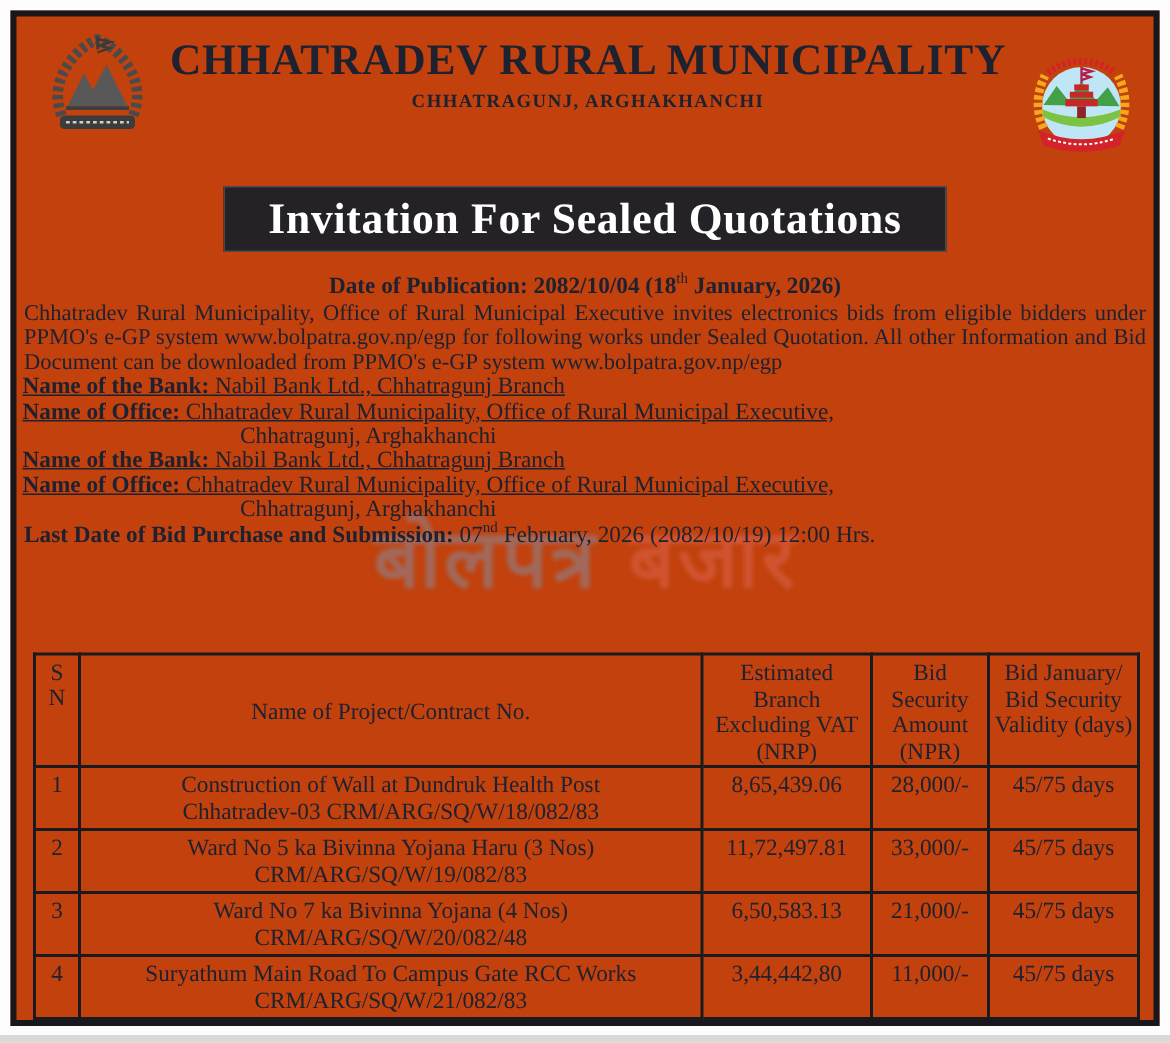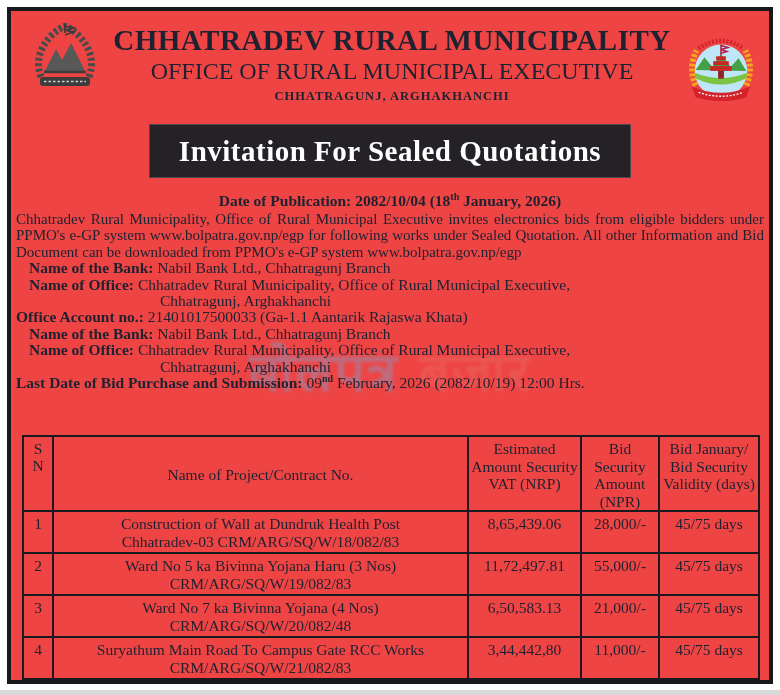--- a/index.html
+++ b/index.html
@@ -4,21 +4,21 @@
 <style>
   html,body { margin:0; padding:0; background:#fff; }
   .page {
     position:relative; width:780px; height:695px; overflow:hidden;
     background:#fdfdfd; color:#1d2130;
     font-family:"Liberation Serif","DejaVu Serif",serif;
   }
   .scan-strip { position:absolute; left:0; bottom:0; width:780px; height:5px; background:#d9d9d9; }
   .frame {
     position:absolute; left:7px; top:7px; width:766px; height:677px;
-    border:4px solid #18181c; box-sizing:border-box; background:#ef4444;
+    border:4px solid #18181c; box-sizing:border-box; background:#c2410c;
   }
   
   .watermark {
     position:absolute; left:238px; top:322px; z-index:0;
     font-size:54px; font-weight:bold; letter-spacing:2px;
     display:flex; gap:20px; filter:blur(1.5px); pointer-events:none;
     font-family:"DejaVu Sans",sans-serif;
   }
   .wm-blue { color:rgba(110,170,220,0.38); }
   .wm-red  { color:rgba(228,110,100,0.42); }
@@ -26,33 +26,33 @@
   
   .doc-header { display:flex; align-items:flex-start; height:99px; margin-top:10px; }
   .logo-left  { margin-left:18px; width:72px; flex:0 0 auto; }
   .logo-right { margin-right:10px; width:76px; flex:0 0 auto; margin-top:6px; }
   .header-text { flex:1 1 auto; text-align:center; padding-top:3px; }
   .muni-title   { font-size:29px; font-weight:bold; letter-spacing:0.5px; line-height:33px; }
   .office-title { font-size:24px; line-height:29px; }
   .address      { font-size:12.5px; font-weight:600; letter-spacing:1px; line-height:16px; margin-top:2px; }
   
   .banner {
-    width:482px; height:54px; margin:4px auto 0; background:#242127;
+    width:482px; height:44px; margin:4px auto 0; background:#242127;
     display:flex; align-items:center; justify-content:center;
     color:#fff; font-size:29px; font-weight:bold; letter-spacing:0.5px;
     box-shadow:0 0 0 1px #4a4a4a inset;
   }
   
   .pub-date { text-align:center; font-weight:bold; font-size:15.5px; margin-top:14px; line-height:17px; }
   .intro { margin:2px 5px 0 5px; font-size:15px; line-height:16.4px; text-align:justify; }
   .line { margin-left:5px; font-size:15.5px; line-height:16.4px; white-space:nowrap; }
-  .indent1 { margin-left:18px; }
+  .indent1 { margin-left:4px;text-decoration:underline; }
   .cont { margin-left:149px; }
   .b { font-weight:bold; }
-  sup { font-size:10px; line-height:0; vertical-align:super; font-weight:bold; }
+  sup { font-size:10px; line-height:0; vertical-align:super; font-weight:normal; }
   
   .quot-table {
     position:absolute; left:11px; bottom:0; width:736px;
     border-collapse:collapse; table-layout:fixed; z-index:1; background:transparent;
   }
   .quot-table th, .quot-table td {
     border:2px solid #1a1a1e; text-align:center; vertical-align:top;
     font-size:15.5px; font-weight:normal; line-height:17.5px; padding:3px 2px 0 2px;
     overflow:hidden;
   }
@@ -80,21 +80,20 @@
             <path d="M60 56 Q68 34 50 15 Q42 7 35 5" fill="none" stroke="#4a4a4a" stroke-width="7" stroke-dasharray="3 2.5"></path>
             <path d="M36 3 l0 9 M36 5 l9 2 -9 3 M36 9 l8 2 -8 3" stroke="#3a3a3a" stroke-width="1.6" fill="none"></path>
             <path d="M16 50 L27 28 L33 39 L42 22 L56 50 Z" fill="#585858"></path>
             <path d="M15 51 H57" stroke="#3d3d3d" stroke-width="2.5"></path>
             <rect x="11" y="56" width="50" height="9" rx="3" fill="#3c3c3c"></rect>
             <path d="M15 60.5 H57" stroke="#cfcfcf" stroke-width="1.6" stroke-dasharray="2.5 2"></path>
           </svg>
         </div>
         <div class="header-text">
           <div class="muni-title">CHHATRADEV RURAL MUNICIPALITY</div>
-          <div class="office-title">OFFICE OF RURAL MUNICIPAL EXECUTIVE</div>
           <div class="address">CHHATRAGUNJ, ARGHAKHANCHI</div>
         </div>
         <div class="logo-right">
           <svg viewBox="0 0 78 82" width="76" height="80">
             <path d="M16 22 Q39 6 62 22" stroke="#d3222a" stroke-width="4.5" fill="none" stroke-dasharray="2 1.8"></path>
             <circle cx="39" cy="45" r="27" fill="#bfe6f7"></circle>
             <path d="M13 44 L22 31 L30 41 L39 28 L49 41 L57 32 L65 45 Z" fill="#43a047"></path>
             <path d="M12 47 Q39 58 66 47 L66 52 Q39 66 12 52 Z" fill="#7cc243"></path>
             <rect x="34" y="30" width="10" height="4" fill="#c62828"></rect>
             <rect x="31" y="35" width="16" height="4" fill="#c62828"></rect>
@@ -113,45 +112,44 @@
         <span>Invitation For Sealed Quotations</span>
       </div>
 
       <div class="pub-date"><span>Date of Publication:</span> <span>2082/10/04 (18</span><sup>th</sup><span> January, 2026)</span></div>
 
       <p class="intro">Chhatradev Rural Municipality, Office of Rural Municipal Executive invites electronics bids from eligible bidders under PPMO's e-GP system www.bolpatra.gov.np/egp for following works under Sealed Quotation. All other Information and Bid Document can be downloaded from PPMO's e-GP system www.bolpatra.gov.np/egp</p>
 
       <div class="line indent1"><span class="b">Name of the Bank:</span> <span>Nabil Bank Ltd., Chhatragunj Branch</span></div>
       <div class="line indent1"><span class="b">Name of Office:</span> <span>Chhatradev Rural Municipality, Office of Rural Municipal Executive,</span></div>
       <div class="line cont">Chhatragunj, Arghakhanchi</div>
-      <div class="line"><span class="b">Office Account no.:</span> <span>21401017500033 (Ga-1.1 Aantarik Rajaswa Khata)</span></div>
 
       <div class="line indent1"><span class="b">Name of the Bank:</span> <span>Nabil Bank Ltd., Chhatragunj Branch</span></div>
       <div class="line indent1"><span class="b">Name of Office:</span> <span>Chhatradev Rural Municipality, Office of Rural Municipal Executive,</span></div>
       <div class="line cont">Chhatragunj, Arghakhanchi</div>
 
-      <div class="line"><span class="b">Last Date of Bid Purchase and Submission:</span> <span>09</span><sup>nd</sup><span> February, 2026 (2082/10/19) 12:00 Hrs.</span></div>
+      <div class="line"><span class="b">Last Date of Bid Purchase and Submission:</span> <span>07</span><sup>nd</sup><span> February, 2026 (2082/10/19) 12:00 Hrs.</span></div>
     </div>
 
     <table class="quot-table">
       <colgroup>
           <col style="width:30px">
           <col style="width:415px">
           <col style="width:113px">
           <col style="width:78px">
           <col style="width:100px">
         </colgroup>
       <thead>
         <tr>
           <th class="sn-h">
               <div>S</div>
               <div>N</div>
             </th>
           <th style="vertical-align:middle;">Name of Project/Contract No.</th>
-          <th>Estimated Amount Security VAT (NRP)</th>
+          <th>Estimated Branch Excluding VAT (NRP)</th>
           <th>Bid Security Amount (NPR)</th>
           <th>Bid January/ Bid Security Validity (days)</th>
         </tr>
       </thead>
       <tbody>
         <tr>
           <td>1</td>
           <td>
               <div>Construction of Wall at Dundruk Health Post</div>
               <div>Chhatradev-03 CRM/ARG/SQ/W/18/082/83</div>
@@ -160,21 +158,21 @@
           <td>28,000/-</td>
           <td>45/75 days</td>
         </tr>
         <tr>
           <td>2</td>
           <td>
               <div>Ward No 5 ka Bivinna Yojana Haru (3 Nos)</div>
               <div>CRM/ARG/SQ/W/19/082/83</div>
             </td>
           <td>11,72,497.81</td>
-          <td>55,000/-</td>
+          <td>33,000/-</td>
           <td>45/75 days</td>
         </tr>
         <tr>
           <td>3</td>
           <td>
               <div>Ward No 7 ka Bivinna Yojana (4 Nos)</div>
               <div>CRM/ARG/SQ/W/20/082/48</div>
             </td>
           <td>6,50,583.13</td>
           <td>21,000/-</td>

